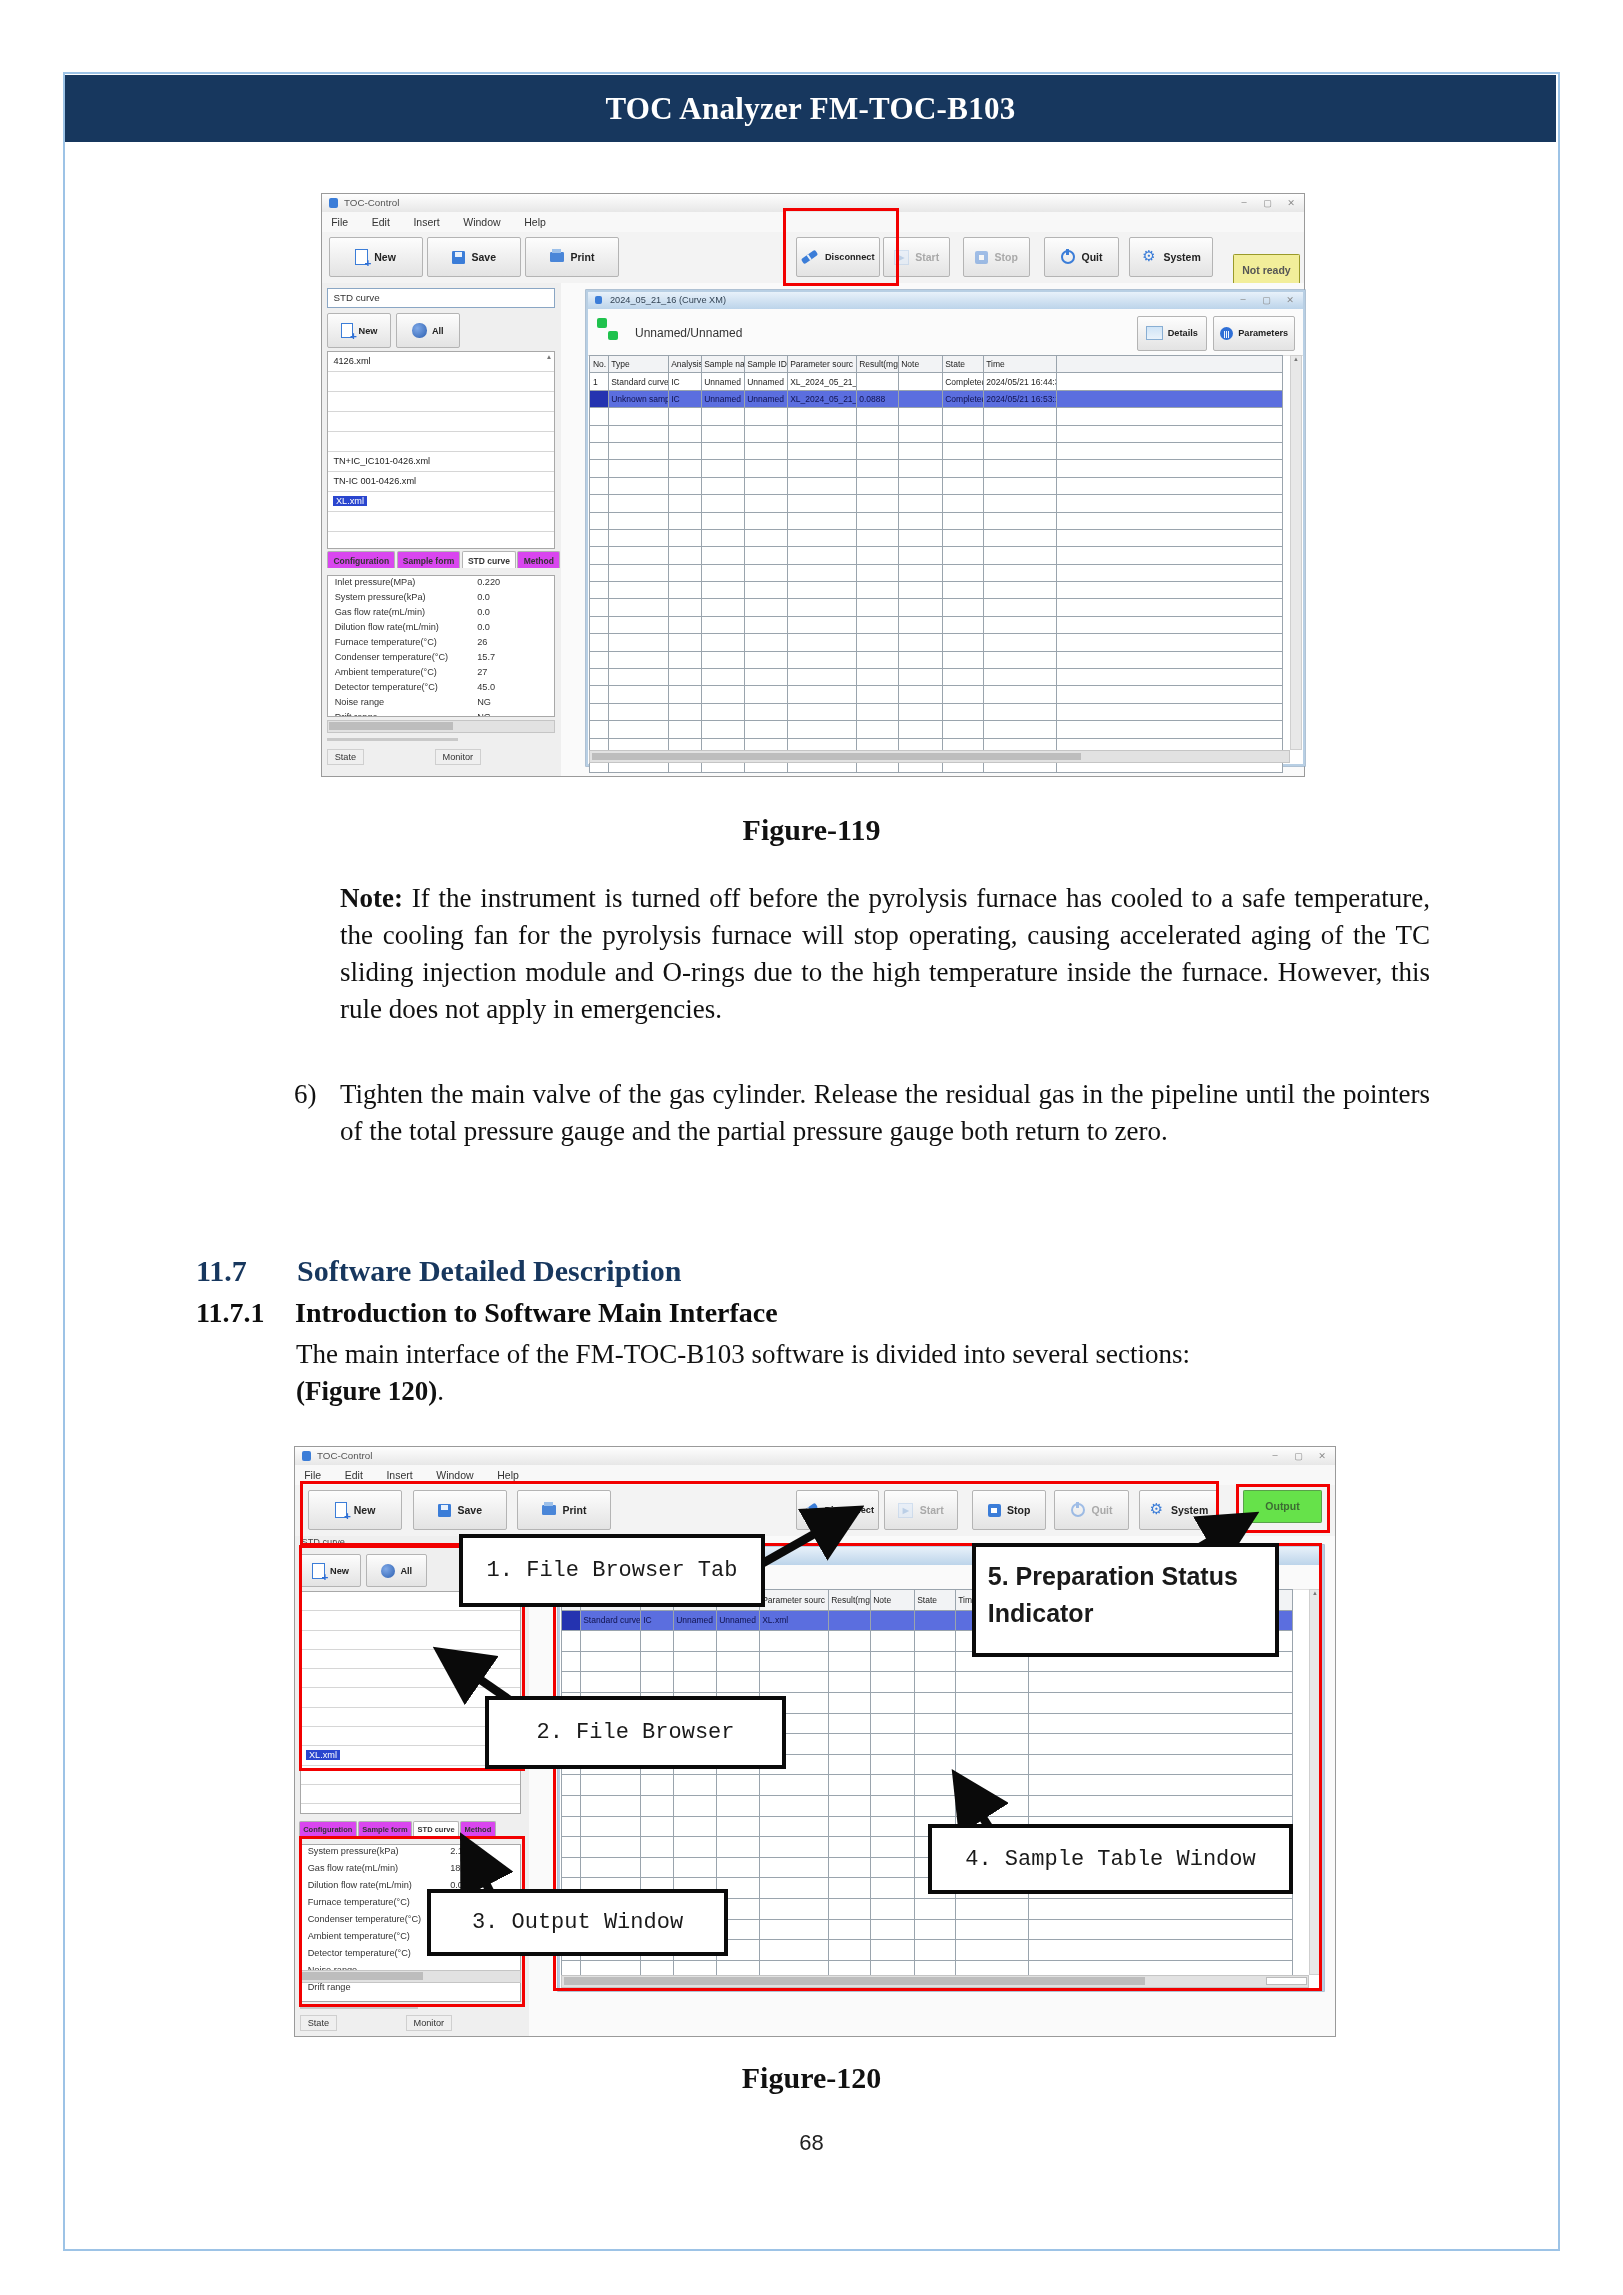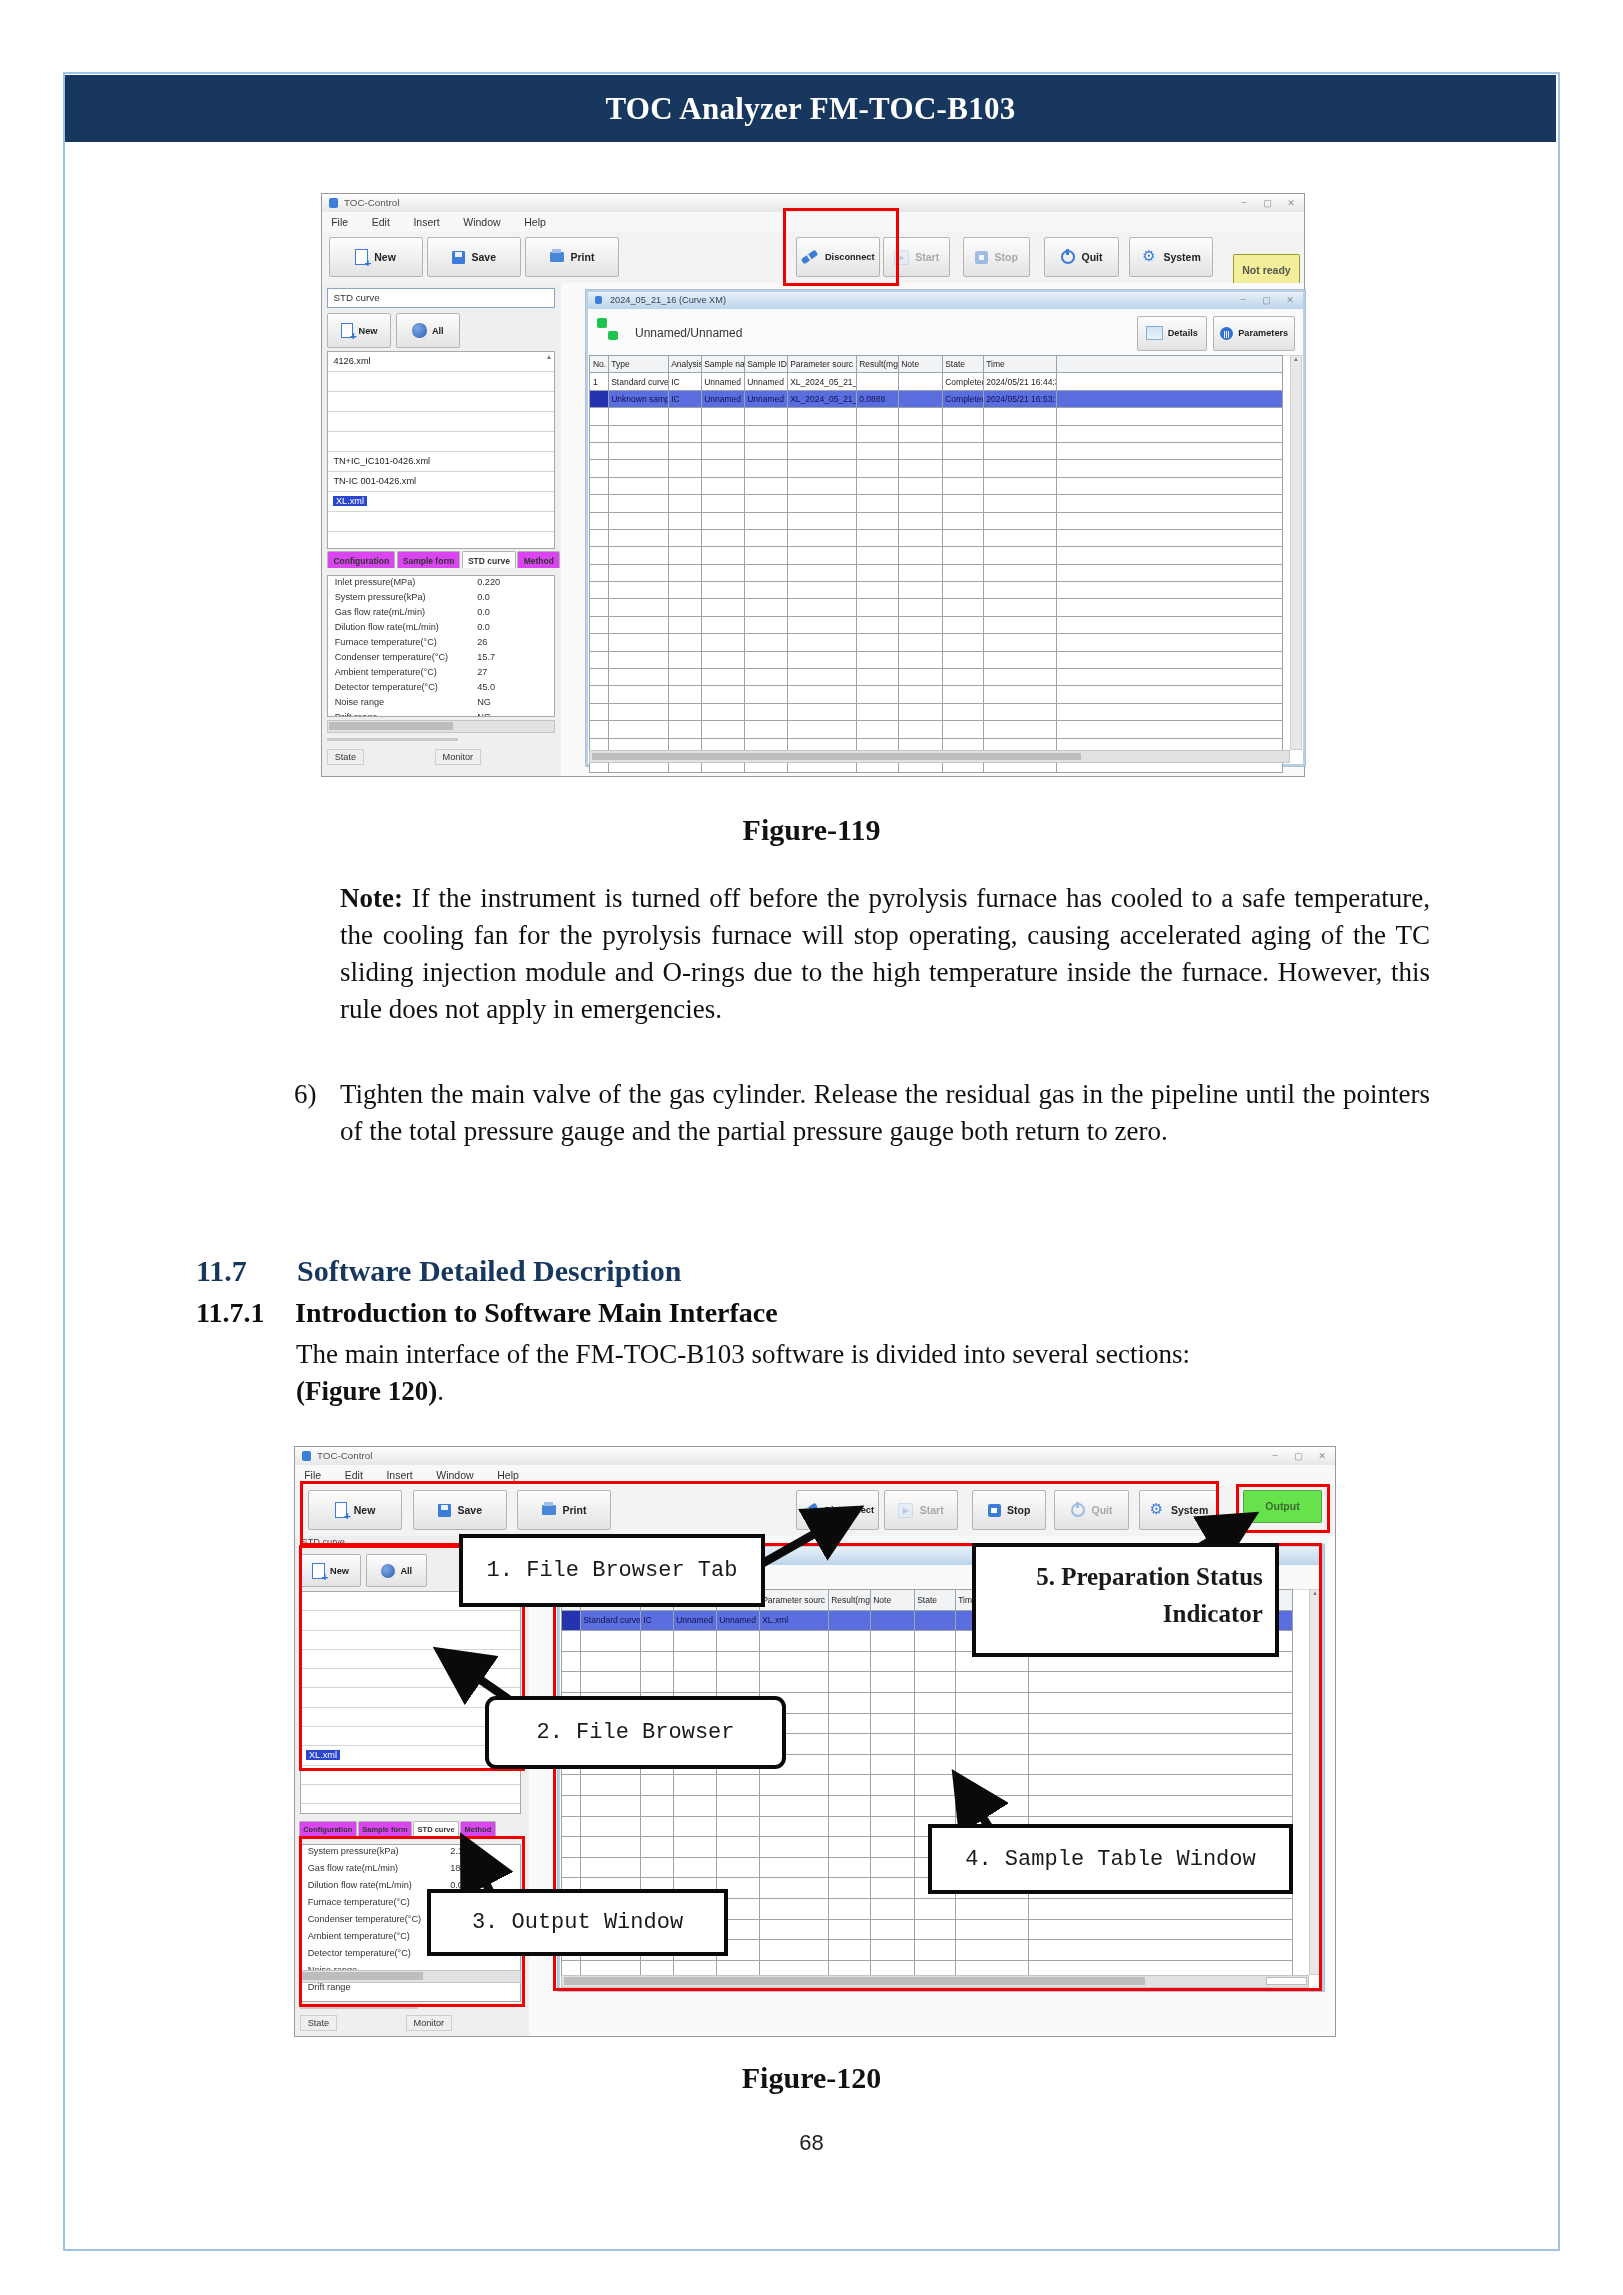--- a/index.html
+++ b/index.html
@@ -101,22 +101,22 @@
   .grid tr.sel td:first-child{background:#2433b0;}
   .grid tr.empty-row td{background:#fff;}
   .vscroll{background:#e8e8e8;border:0.7px solid #cfcfcf;font-size:5.9px;color:#777;text-align:center;}
   .g120 td,.g120 th{height:19.6px;}
 
   
   .red{position:absolute;border:3.9px solid #f20000;pointer-events:none;}
   .red5x{border-width:3.3px;}
   .callout{position:absolute;background:#fff;border:4.6px solid #0a0a0a;display:flex;align-items:center;justify-content:center;
            font-family:"Liberation Mono",monospace;font-size:22px;color:#1a1a1a;text-align:center;}
-  .callout.serif{font-family:Liberation Serif, serif;font-weight:bold;font-size:25px;line-height:37px;
-                 justify-content:flex-start;align-items:flex-start;padding:10.5px 11.8px;text-align:right;}
+  .callout.serif{font-family:Liberation Sans, sans-serif;font-weight:bold;font-size:25px;line-height:37px;
+                 justify-content:flex-start;align-items:flex-start;padding:10.5px 11.8px;text-align:left;}
   svg.arrows{position:absolute;left:0;top:0;pointer-events:none;}
 </style>
 </head>
 <body>
 
 <div class="page">
   <div class="frame"></div>
   <div class="hdr">TOC Analyzer FM-TOC-B103</div>
 
   <div class="shot" id="fig119" style="left:321px;top:193px;width:982px;height:582px;">
@@ -997,21 +997,21 @@
         </marker>
       </defs>
       <line x1="640" y1="220" x2="848" y2="102" stroke="#0a0a0a" stroke-width="13" marker-end="url(#ah)"></line>
       <line x1="1250" y1="232" x2="1452" y2="112" stroke="#0a0a0a" stroke-width="13" marker-end="url(#ah)"></line>
       <line x1="420" y1="450" x2="232" y2="320" stroke="#0a0a0a" stroke-width="13" marker-end="url(#ah)"></line>
       <line x1="1100" y1="642" x2="1018" y2="514" stroke="#0a0a0a" stroke-width="13" marker-end="url(#ah)"></line>
       <line x1="330" y1="742" x2="264" y2="612" stroke="#0a0a0a" stroke-width="13" marker-end="url(#ah)"></line>
     </svg>
 
     <div class="callout" style="left:164px;top:87px;width:298px;height:65px;">1.  File Browser Tab</div>
-    <div class="callout" style="left:190px;top:249px;width:293px;height:65px;border-radius:11px;">2.  File Browser</div>
+    <div class="callout" style="left:190px;top:249px;width:293px;height:65px;">2.  File Browser</div>
     <div class="callout" style="left:132px;top:442px;width:293px;height:59px;">3.  Output Window</div>
     <div class="callout" style="left:633px;top:377px;width:357px;height:62px;">4.  Sample Table Window</div>
     <div class="callout serif" style="left:677px;top:96px;width:275px;height:85px;">5. Preparation Status Indicator</div>
   </div>
 
   <div class="cap" style="top:2061px;">Figure-120</div>
   <div class="pageno" style="top:2130px;">68</div>
 </div>
 
 

